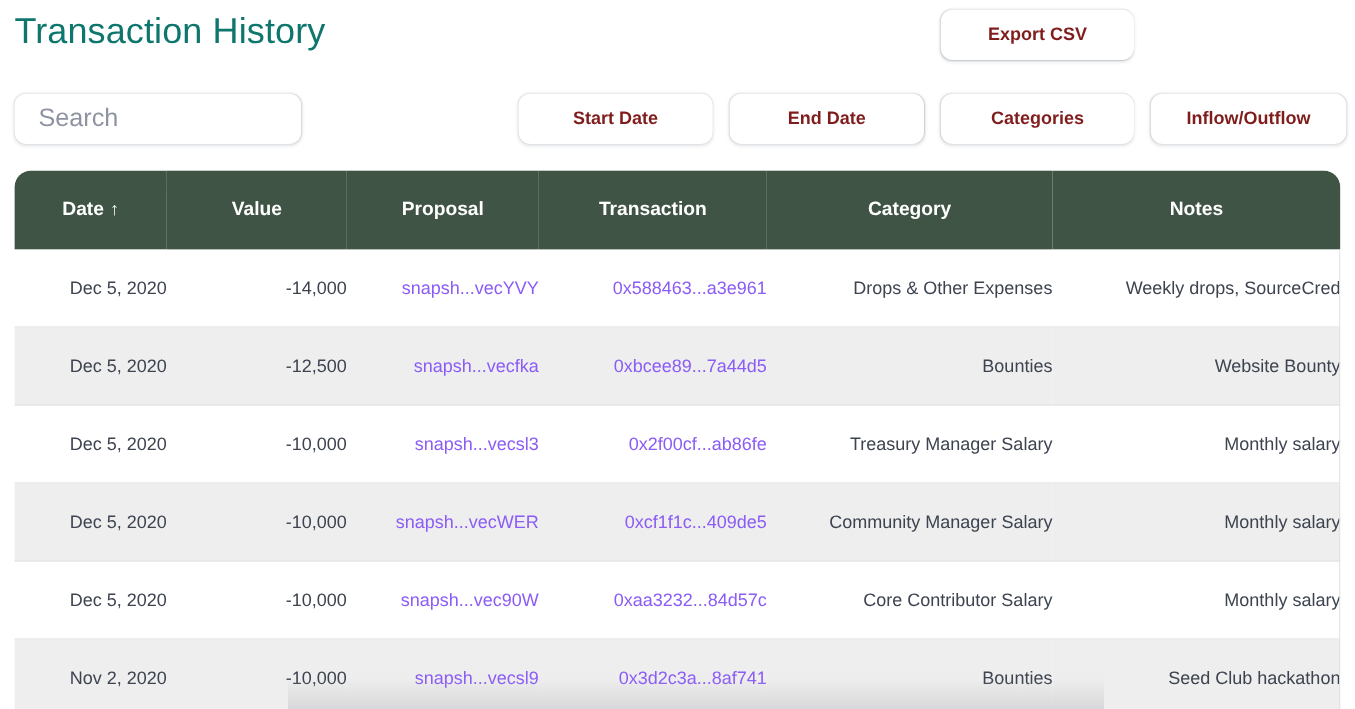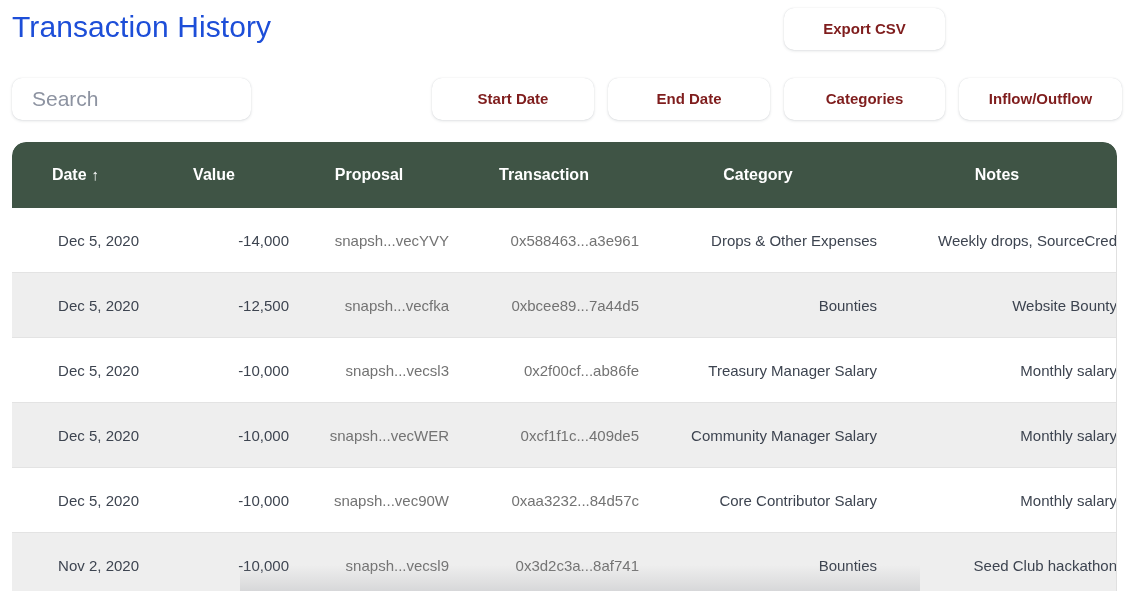--- a/index.html
+++ b/index.html
@@ -22,21 +22,21 @@
     left: 0; top: 0;
     width: 1129px;
     height: 62px;
   }
   .page-title {
     position: absolute;
     left: 12px;
     top: 10px;
     font-size: 30px;
     font-weight: 400;
-    color: #1d4ed8;
+    color: #0f766e;
     letter-spacing: 0.1px;
     white-space: nowrap;
   }
 
   
   .pill {
     position: absolute;
     background: #ffffff;
     border: none;
     border-radius: 10px;
@@ -125,21 +125,21 @@
     white-space: nowrap;
     border-bottom: 1px solid #e3e3e3;
   }
   table.txn tbody tr:nth-child(even) td { background: #eeeeee; }
   table.txn tbody tr:nth-child(odd)  td { background: #ffffff; }
 
   td.cell-date   { font-size: 15px; }
   td.cell-value  { font-size: 15px; }
 
   a.txn-link {
-    color: #737373;
+    color: #8b5cf6;
     text-decoration: none;
     font-size: 15px;
     cursor: pointer;
   }
 
   
   col.c-date    { width: 127px; }
   col.c-value   { width: 150px; }
   col.c-prop    { width: 160px; }
   col.c-tx      { width: 190px; }

